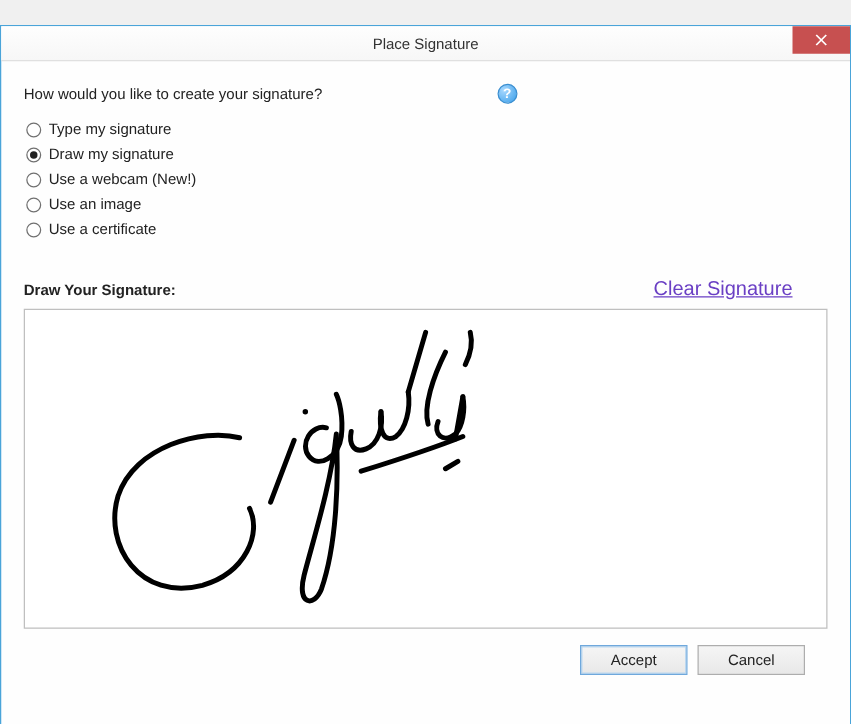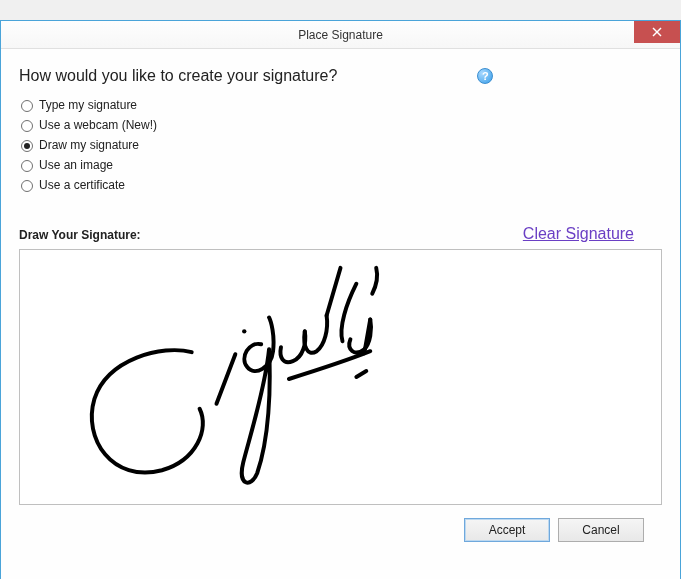--- a/index.html
+++ b/index.html
@@ -51,21 +51,21 @@
     padding: 18px 18px 0 18px;
     color: #333;
     display: flex;
     flex-direction: column;
   }
   .prompt-row {
     display: flex;
     align-items: center;
     margin-bottom: 10px;
   }
-  .prompt-text { font-size: 16px; color: #222; }
+  .prompt-text { font-size: 12px; color: #222; }
   .help-icon {
     margin-left: 140px;
     width: 16px;
     height: 16px;
     border-radius: 50%;
     background: radial-gradient(circle at 30% 30%, #a7d8ff, #3a9ee8);
     color: #fff;
     font-size: 11px;
     font-weight: bold;
     display: flex;
@@ -170,26 +170,26 @@
     <div class="prompt-row">
       <span class="prompt-text">How would you like to create your signature?</span>
       <div class="help-icon">?</div>
     </div>
 
     <div class="radio-row">
       <span class="radio"></span>
       <span class="radio-label">Type my signature</span>
     </div>
     <div class="radio-row">
-      <span class="radio"></span>
-      <span class="radio-label">Use a webcam (New!)</span>
-    </div>
-    <div class="radio-row">
       <span class="radio checked"></span>
       <span class="radio-label">Draw my signature</span>
+    </div>
+    <div class="radio-row">
+      <span class="radio"></span>
+      <span class="radio-label">Use a webcam (New!)</span>
     </div>
     <div class="radio-row">
       <span class="radio"></span>
       <span class="radio-label">Use an image</span>
     </div>
     <div class="radio-row">
       <span class="radio"></span>
       <span class="radio-label">Use a certificate</span>
     </div>
 

